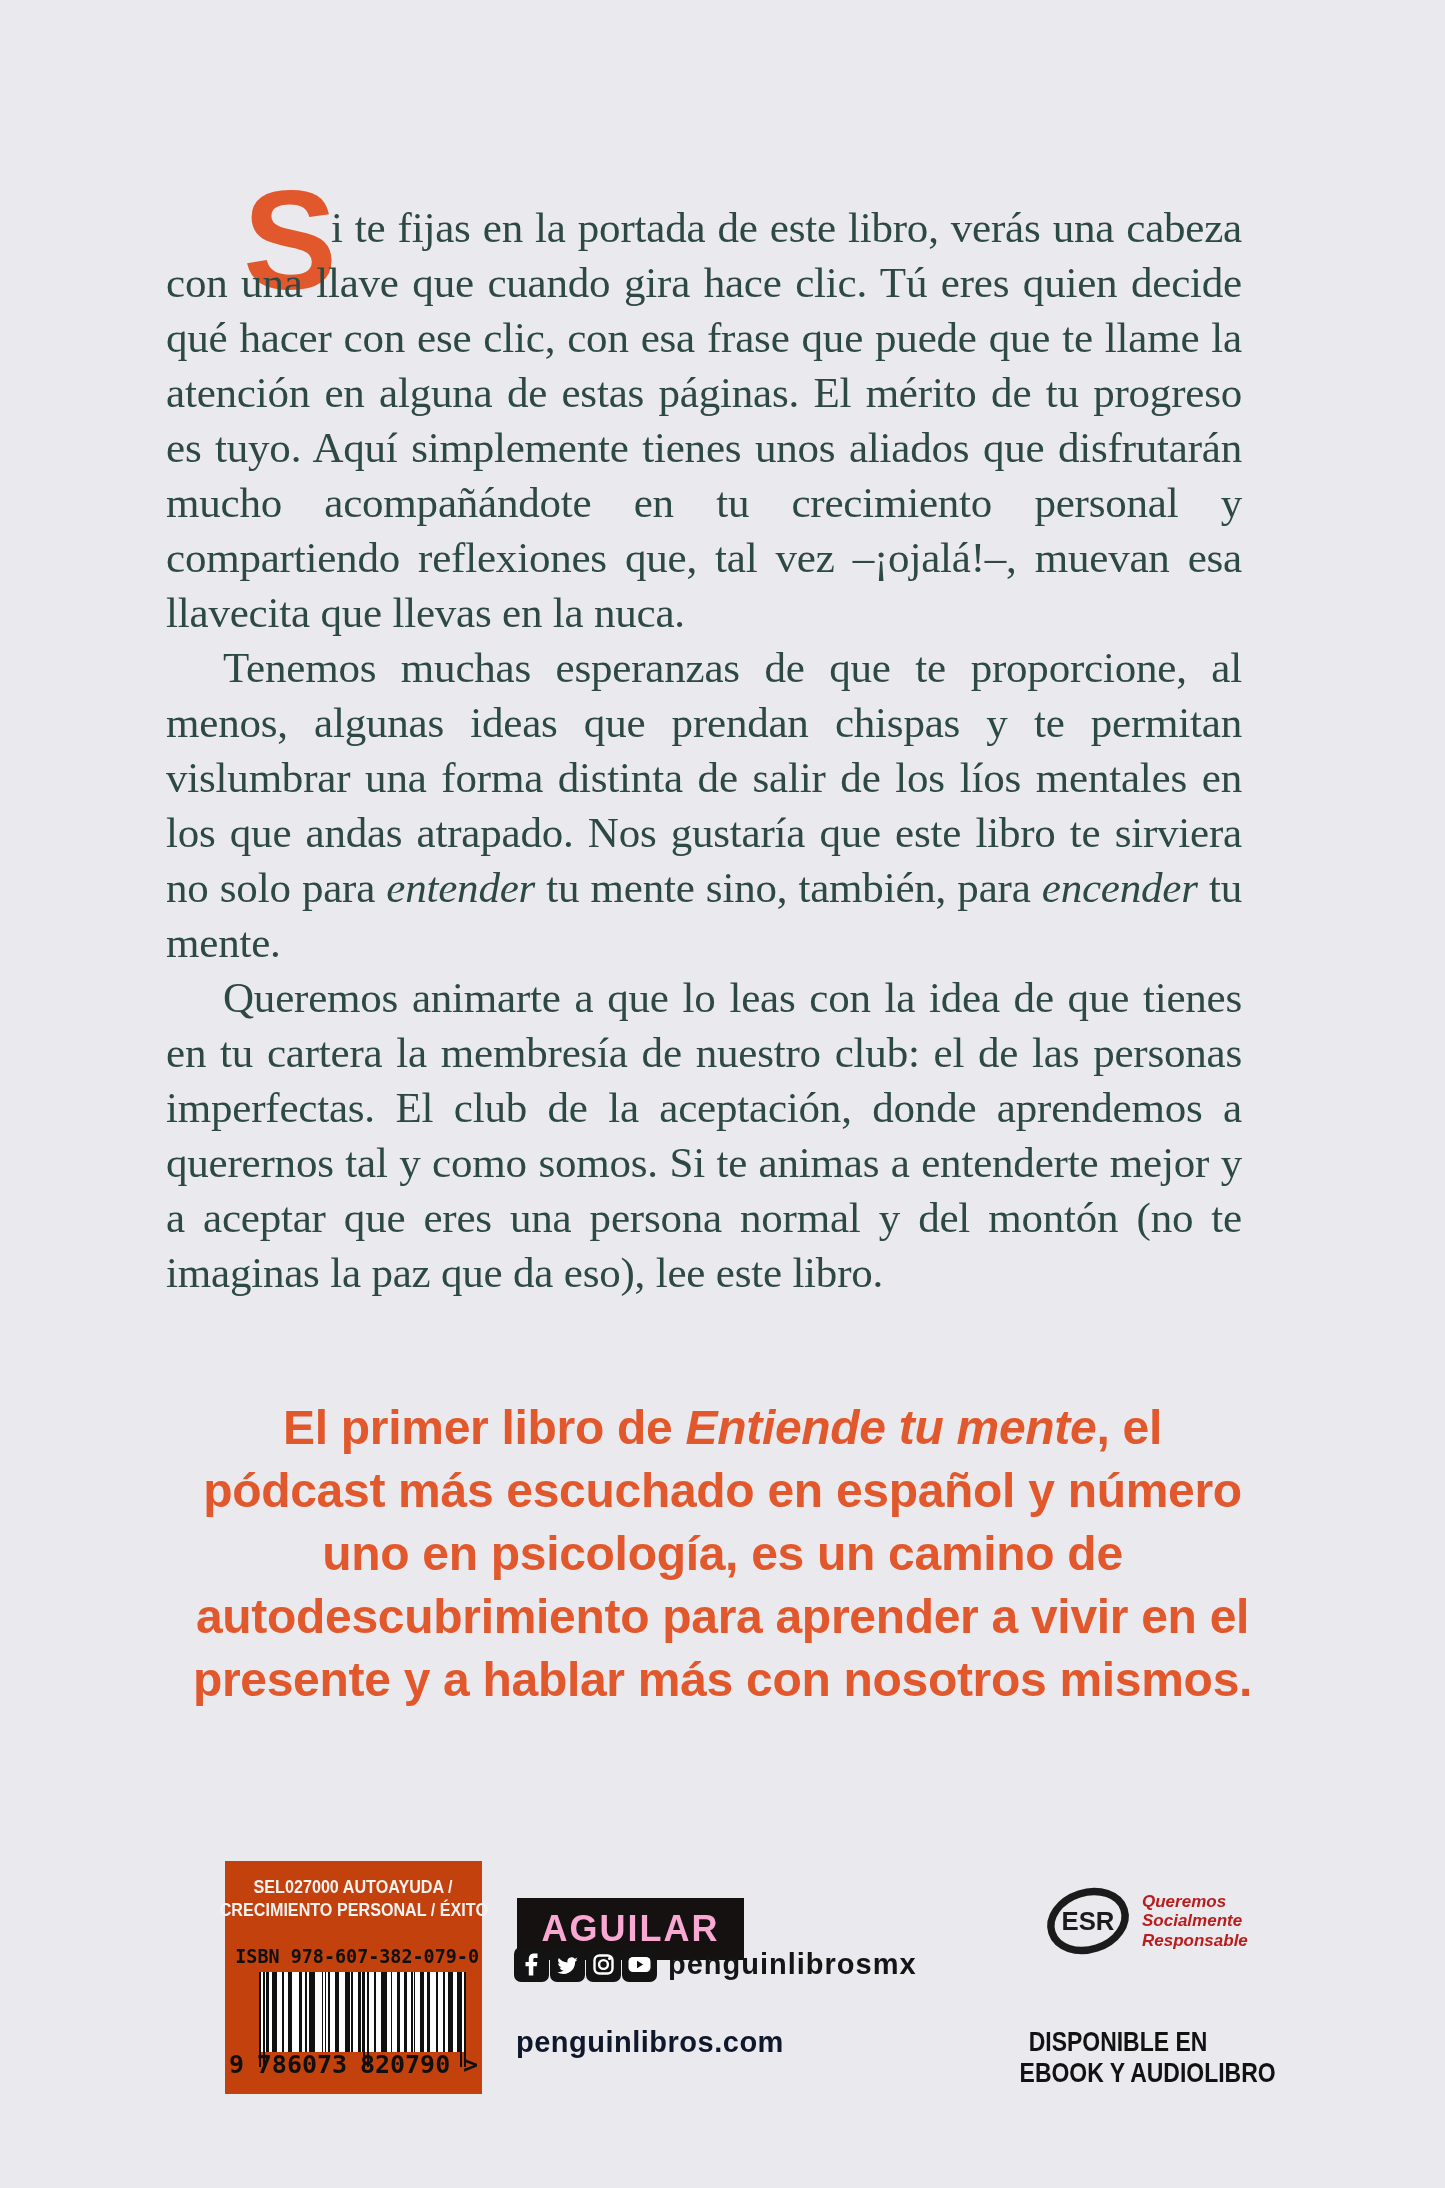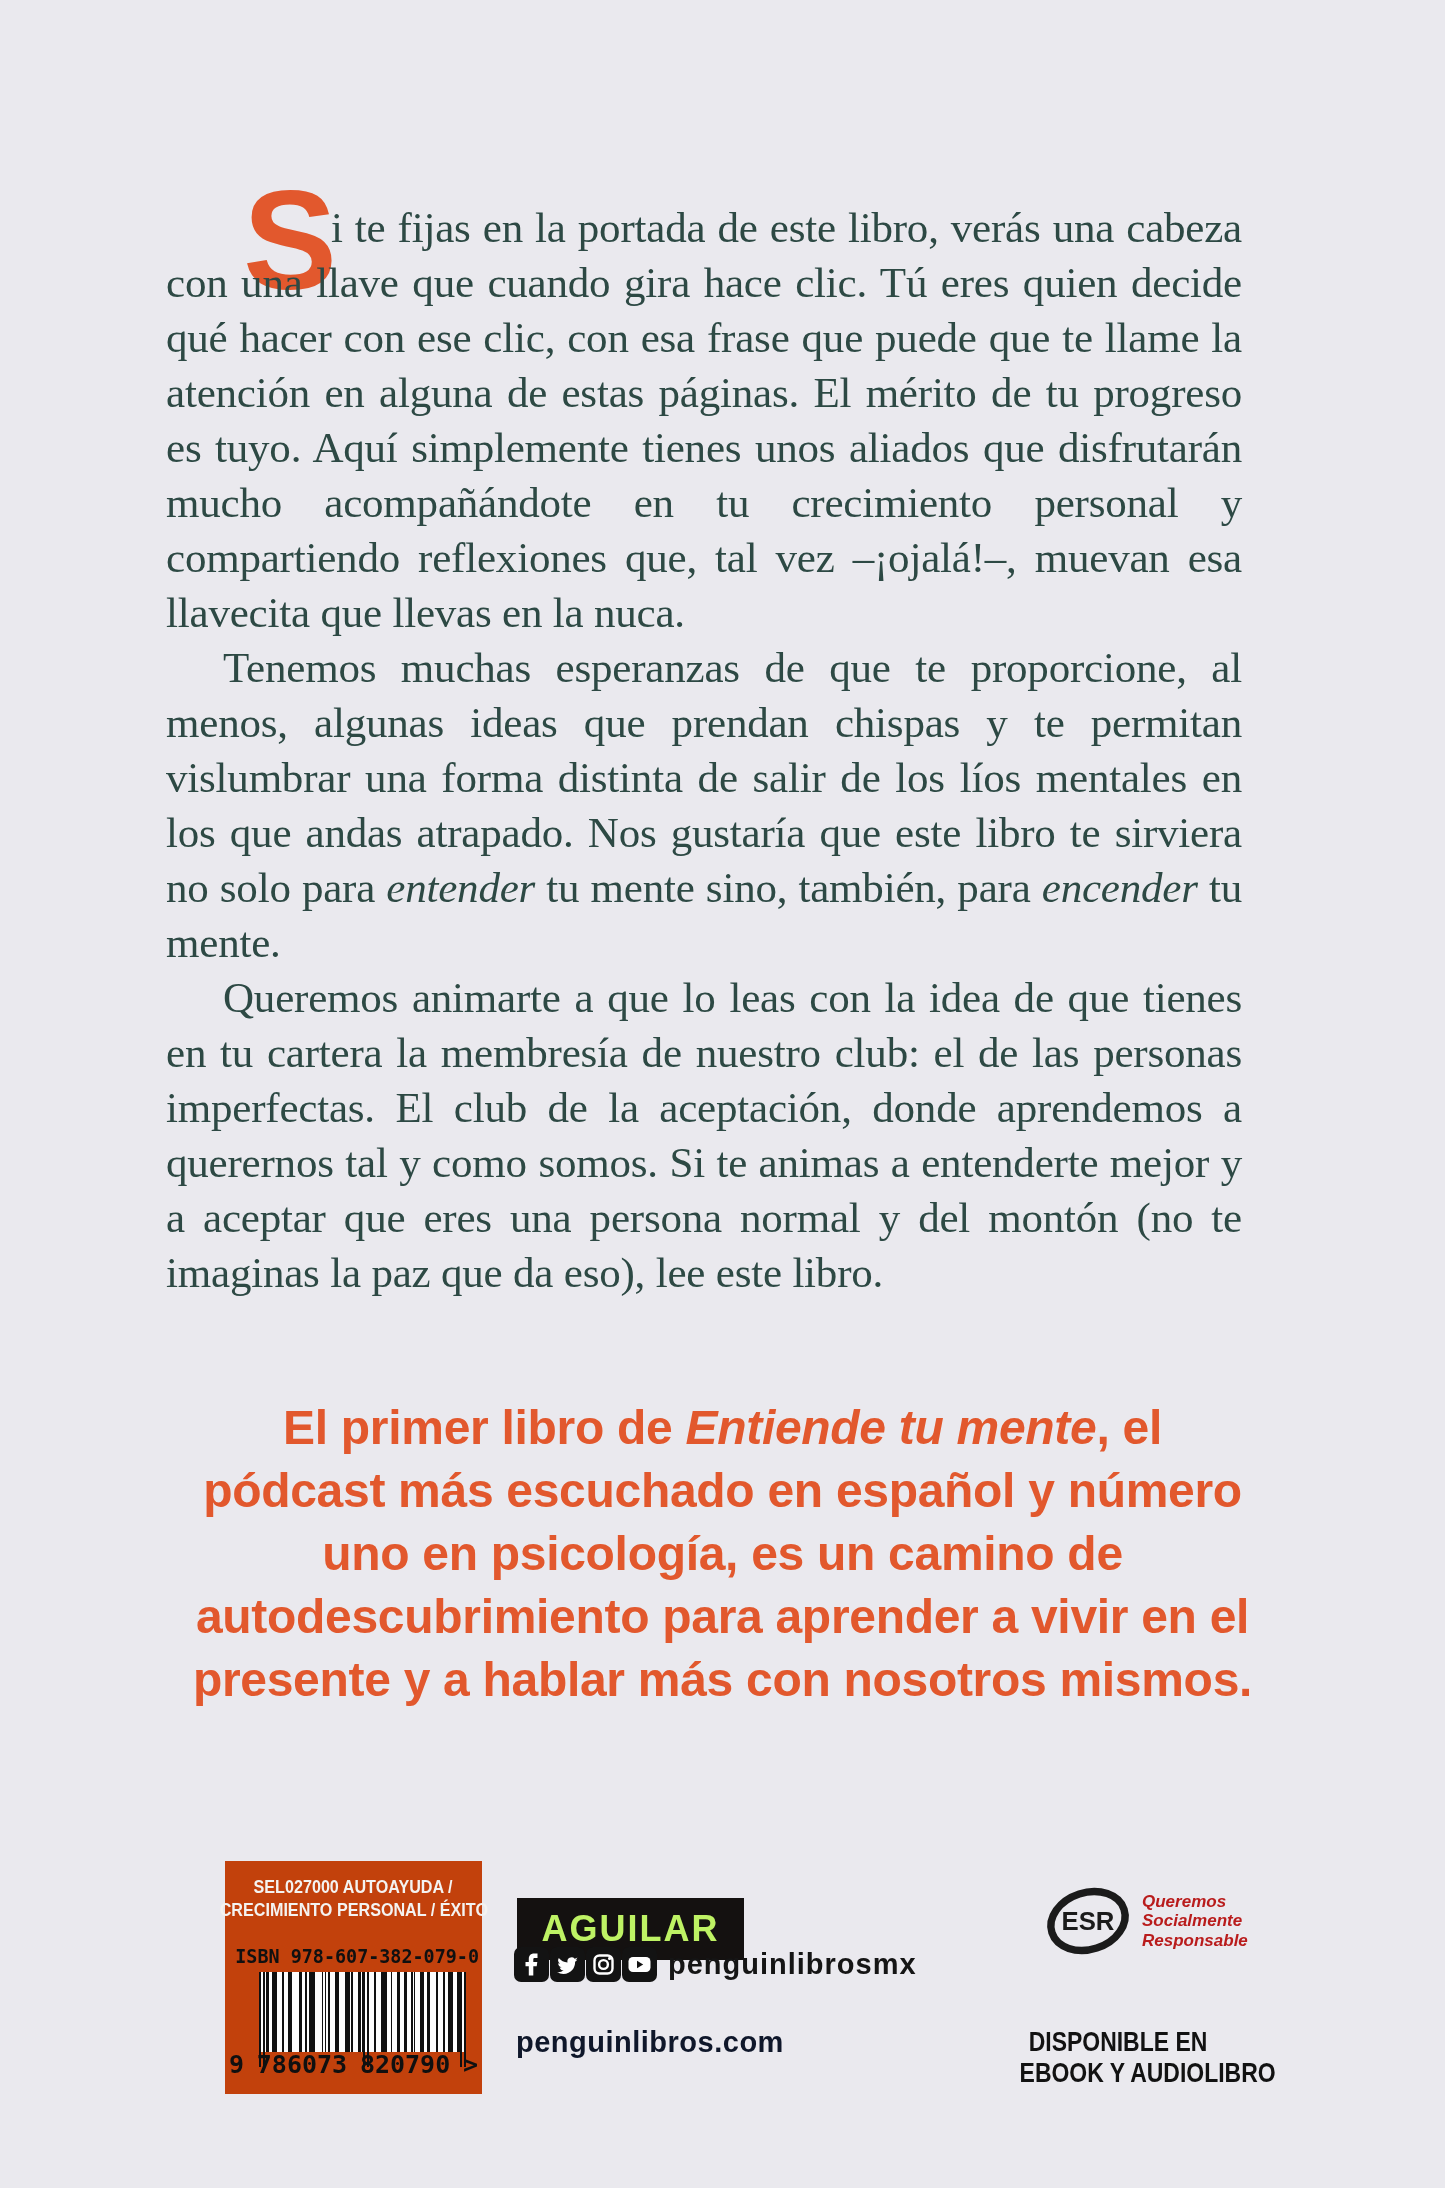--- a/index.html
+++ b/index.html
@@ -78,21 +78,21 @@
   }
   .digits{
     display:flex;justify-content:space-between;align-items:baseline;
     margin:-2px 4px 0 4px;
     font-family:"DejaVu Sans Mono", monospace;
     font-size:25px;font-weight:bold;color:#101010;
     position:relative;z-index:2;
   }
   .aguilar{
     position:absolute;left:517px;top:1898px;width:227px;height:62px;
-    background:#141110;color:#bef264;
+    background:#141110;color:#f9a8d4;
     display:flex;align-items:center;justify-content:center;
     font-family:"Liberation Sans", sans-serif;
     font-weight:800;font-size:36px;letter-spacing:2px;
   }
   .esr{
     position:absolute;left:1044px;top:1882px;
     display:flex;align-items:center;color:#b91c1c;
   }
   .esr-text{
     margin-left:10px;

